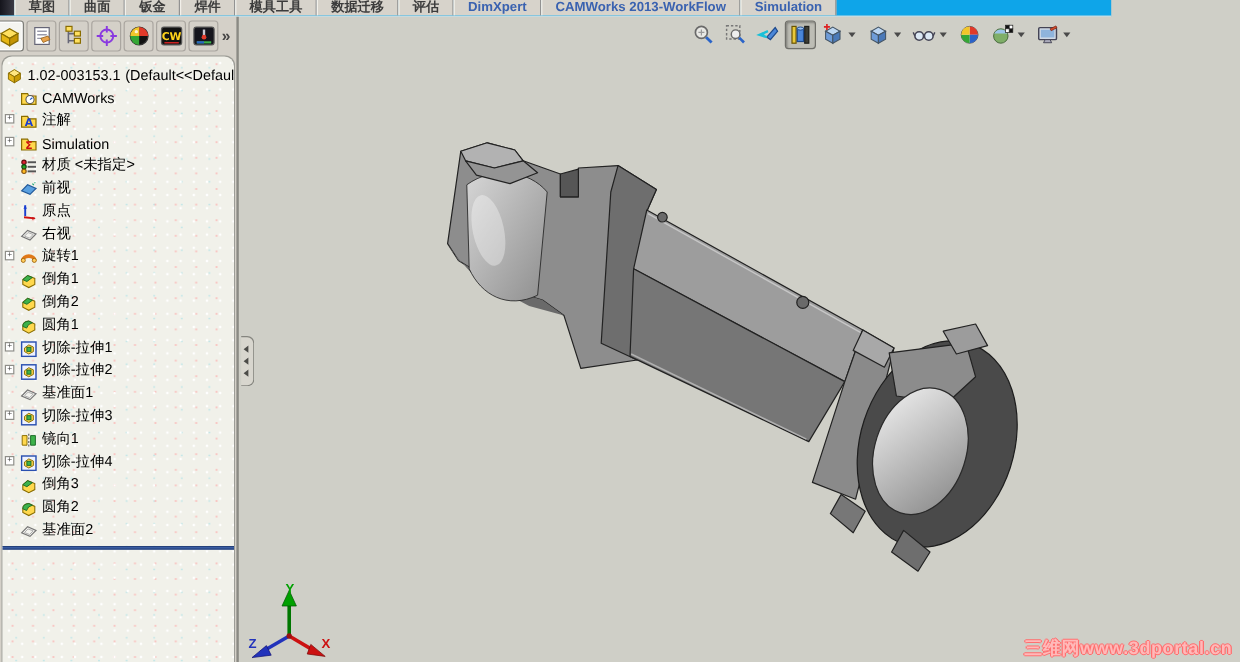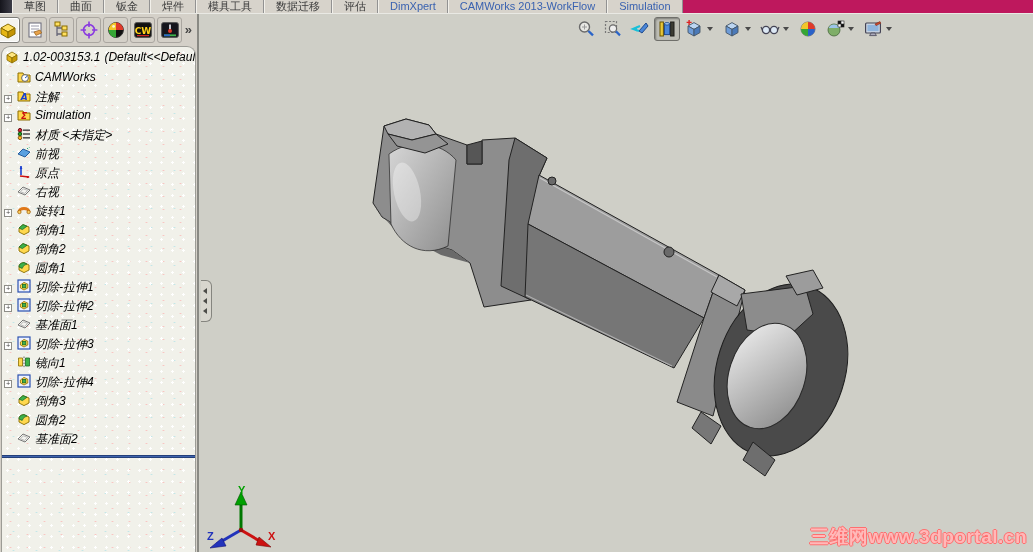--- a/index.html
+++ b/index.html
@@ -1,23 +1,23 @@
 <!DOCTYPE html>
 <html><head>
 <meta charset="utf-8">
 <style>
   * { margin:0; padding:0; box-sizing:border-box; }
   html,body { width:1033px; height:552px; overflow:hidden;
     font-family:"Liberation Sans","DejaVu Sans",sans-serif; }
   body { background:#cfcfc7; position:relative; }
 
   
-  .cmdbar { position:absolute; left:0; top:0; width:1033px; height:14px;
-    background:#be185d; display:flex; align-items:flex-end; overflow:hidden;
-    border-bottom:1px solid #e9e9e4; }
+  .cmdbar { position:absolute; left:0; top:0; width:926px; height:14px;
+    background:#0ea5e9; display:flex; align-items:flex-end; overflow:hidden;
+    border-bottom:1px solid #e9e9e4;font-weight:bold; }
   .cmdbar .startcap { width:12px; height:14px; flex:0 0 auto;
     background:linear-gradient(90deg,#15151c,#3c3c46); }
   .cmdtab { height:16px; margin-top:-2px; padding:0 11px; line-height:18px;
     font-size:11px; color:#3c3c3c; background:#d7d3cb;
     border-right:1px solid #929292; border-left:1px solid #f2f0ea;
     white-space:nowrap; }
   .cmdtab.en { color:#3a62b0; }
 
   
   .left-panel { position:absolute; left:0; top:14px; width:199px; height:538px;
@@ -33,23 +33,23 @@
     font-weight:bold; }
 
   .tree-pane { position:absolute; left:1px; right:1px; top:32px; bottom:0;
     background:#f1f1ea;
     background-image:radial-gradient(#ffffff 1px, rgba(0,0,0,0) 1.3px),
       radial-gradient(rgba(255,160,160,.55) .7px, rgba(0,0,0,0) 1.2px),
       radial-gradient(rgba(150,220,230,.5) .7px, rgba(0,0,0,0) 1.2px);
     background-size:11px 11px, 17px 13px, 23px 19px;
     border:1px solid #9c9c96; border-bottom:none;
     border-radius:9px 9px 0 0; overflow:hidden; padding-top:3px; }
-  .trow { height:19px; display:flex; align-items:flex-start; gap:4px;
+  .trow { height:19px; display:flex; align-items:flex-end; gap:4px;
     padding-left:15px; white-space:nowrap; font-size:12px; color:#000;
-    position:relative; overflow:hidden;font-style:italic; }
+    position:relative; overflow:hidden; }
   .trow.root { padding-left:3px; height:20px; }
   .trow .cfg { color:#000; }
   .trow svg { flex:0 0 auto; }
   .expander { position:absolute; left:2px; top:6px; width:8px; height:8px;
     background:#fff; border:1px solid #8e8e88; font-size:7px; line-height:6px;
     text-align:center; color:#444; }
   .rollback { height:3px; background:#3f63ad; border-top:1px solid #24407a;
     border-bottom:1px solid #24407a; margin-top:5px; }
 
   
@@ -66,21 +66,21 @@
     border-right:3px solid rgba(0,0,0,0); border-top:4px solid #4a4a4a;
     margin:0 2px 0 3px; }
 
   .splitter-handle { position:absolute; left:-2px; top:266px; width:13px;
     height:42px; background:#d8d6ce; border:1px solid #85857f;
     border-left:none; border-radius:0 6px 6px 0; display:flex;
     flex-direction:column; align-items:center; justify-content:center; gap:4px; }
   .splitter-handle i { width:0; height:0; border-top:3px solid rgba(0,0,0,0);
     border-bottom:3px solid rgba(0,0,0,0); border-right:4px solid #4c4c48; }
 
-  .watermark { position:absolute; right:6px; bottom:2px; font-size:19px;
+  .watermark { position:absolute; right:6px; bottom:2px; font-size:15px;
     font-weight:bold; letter-spacing:.5px; color:#ffb9b9;
     text-shadow:-1px 0 0 #ff6f6f, 1px 0 0 #ff6f6f, 0 -1px 0 #ff6f6f,
       0 1px 0 #ff6f6f; white-space:nowrap; }
 
   .triad { position:absolute; left:4px; bottom:0; }
   .model-svg { position:absolute; left:0; top:0; }
 </style>
 </head>
 <body>
 

